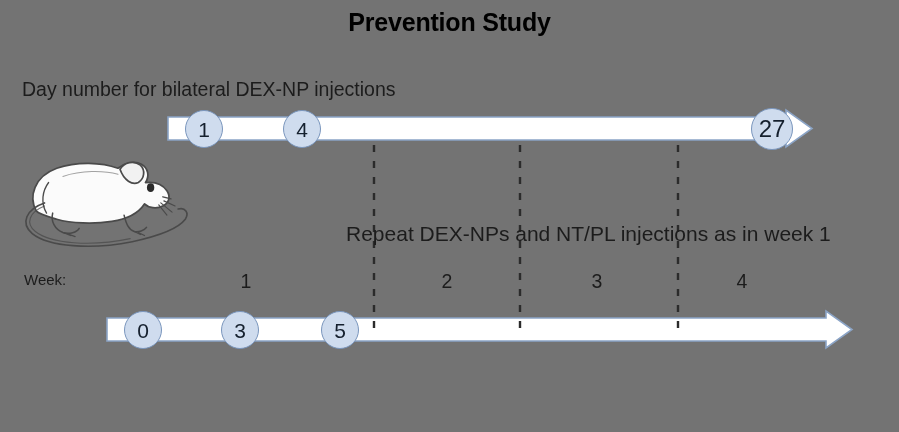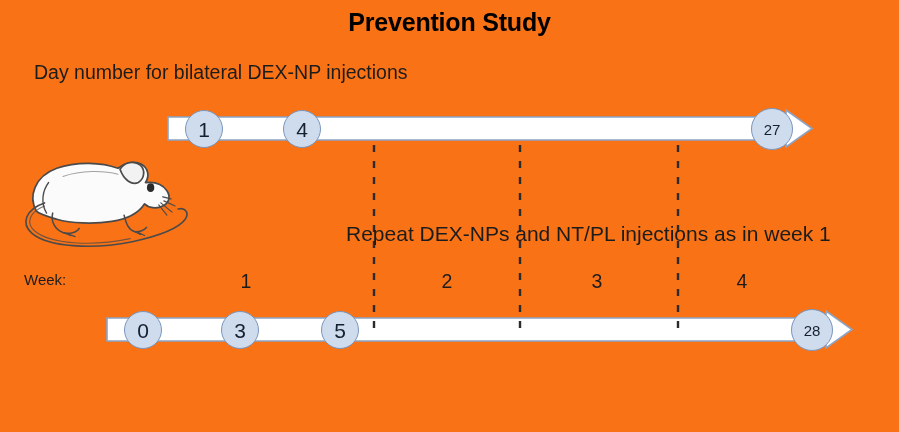--- a/index.html
+++ b/index.html
@@ -8,21 +8,21 @@
     background: #ffffff;
   }
   body {
     font-family: "Liberation Sans", sans-serif;
     color: #1a1a1a;
   }
   #figure {
     position: relative;
     width: 899px;
     height: 432px;
-    background: #f97316;
+    background: #737373;
     overflow: hidden;
   }
   .abs { position: absolute; }
 
   
   #title {
     left: 0;
     top: 8px;
     width: 899px;
     text-align: center;
@@ -31,21 +31,21 @@
     letter-spacing: -0.2px;
     color: #000000;
   }
 
   
   .caption {
     font-size: 19.5px;
     color: #1c1c1c;
     white-space: nowrap;
   }
-  #caption-top  { left: 22px; top: 61px; margin-left: 12px; }
+  #caption-top  { left: 22px; top: 78px; }
   #caption-bottom { left: 22px; top: 366px; }
   #repeat-note {
     left: 346px;
     top: 222px;
     font-size: 21px;
     color: #1c1c1c;
     white-space: nowrap;
   }
 
   
@@ -80,21 +80,21 @@
     background: #cfdcee;
     border: 1.4px solid #7a96bd;
     box-sizing: border-box;
     display: flex;
     align-items: center;
     justify-content: center;
     font-size: 21px;
     color: #15202e;
     line-height: 1;
   }
-  .day-circle.wide { width: 42px; height: 42px; font-size: 15px; text-align: right; }
+  .day-circle.wide { width: 42px; height: 42px; font-size: 24px; text-align: right; }
 </style>
 </head>
 <body>
 
 <div id="figure">
 
   <div class="abs" id="title">Prevention Study</div>
 
   <div class="abs caption" id="caption-top">Day number for bilateral DEX-NP injections</div>
 
@@ -179,16 +179,15 @@
   <div class="abs" id="week-label">Week:</div>
 
   <div class="abs week-num" style="left:234px;">1</div>
   <div class="abs week-num" style="left:435px;">2</div>
   <div class="abs week-num" style="left:585px;">3</div>
   <div class="abs week-num" style="left:730px;">4</div>
 
   <div class="abs day-circle" style="left:124px; top:311px;">0</div>
   <div class="abs day-circle" style="left:221px; top:311px;">3</div>
   <div class="abs day-circle" style="left:321px; top:311px;">5</div>
-  <div class="abs day-circle wide" style="left:791px; top:309px;">28</div>
 
 
 </div>
 
 </body></html>

